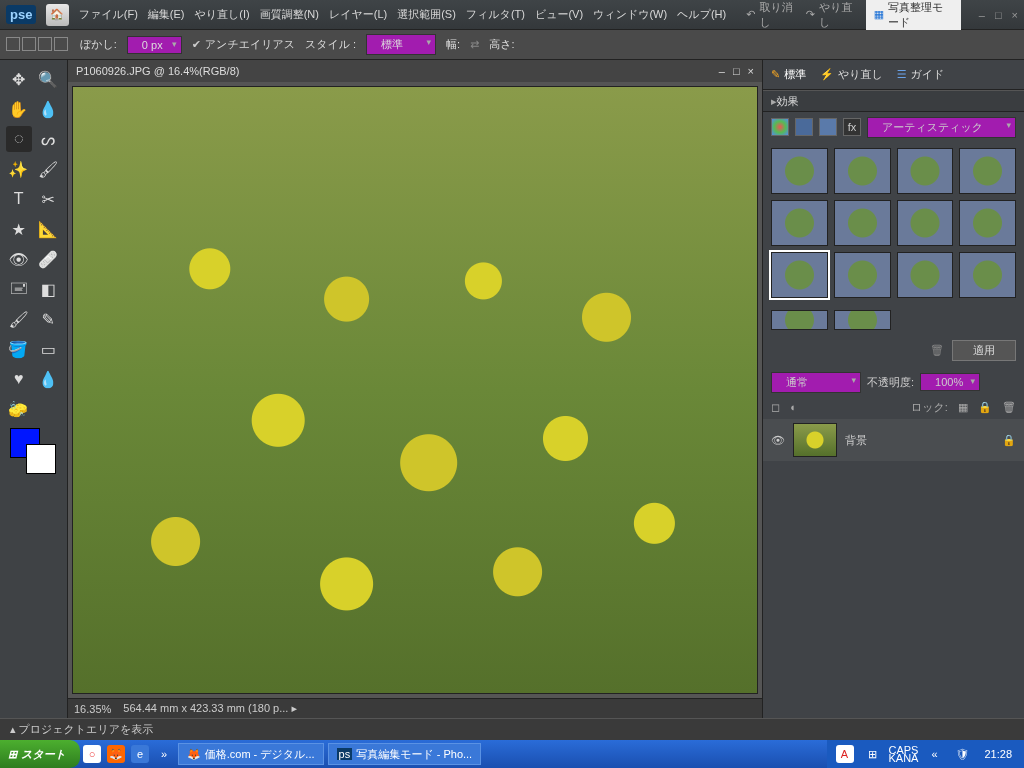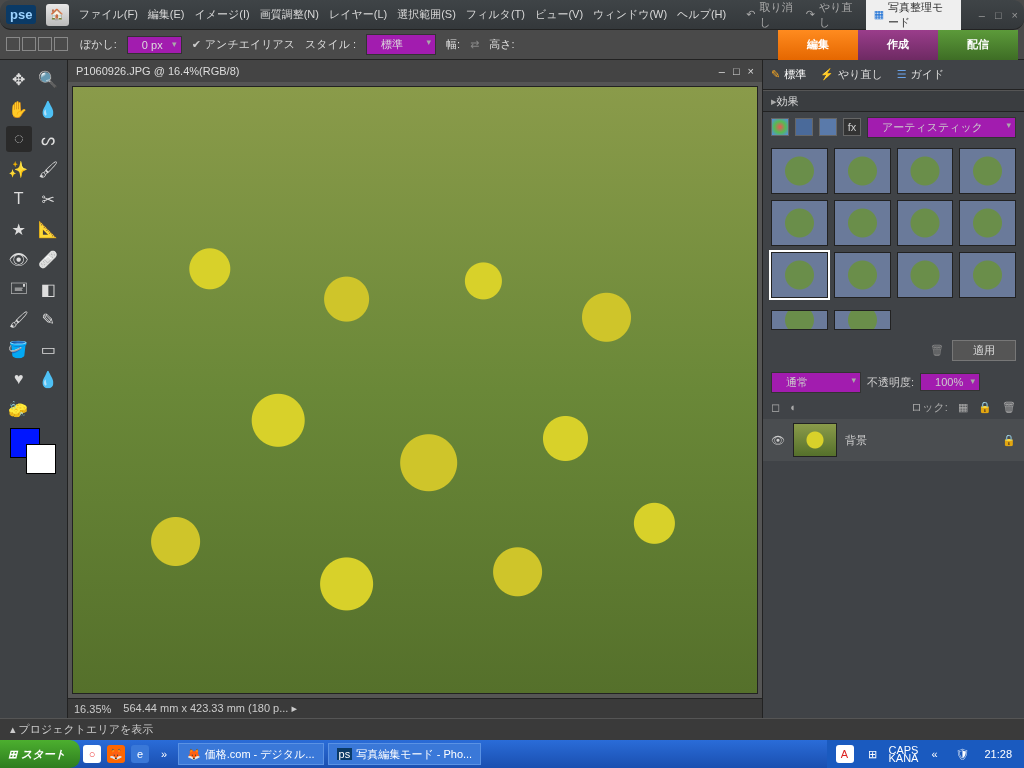--- a/index.html
+++ b/index.html
@@ -1,20 +1,20 @@
 <!DOCTYPE html>
 <html><head>
 <meta charset="utf-8">
 <style>
 * { margin: 0; padding: 0; box-sizing: border-box; font-family: "MS PGothic", "Hiragino Kaku Gothic Pro", sans-serif; font-size: 11px; }
 html, body { width: 1024px; height: 768px; overflow: hidden; background: #2b2b2b; color: #ccc; }
 .app { display: flex; flex-direction: column; width: 100%; height: 740px; background: #4a4a4a; }
 
 
-.menubar { height: 30px; background: linear-gradient(#3f4447,#34383b); display: flex; align-items: center; padding: 0 6px; border-bottom: 1px solid #222; gap: 10px; border-radius: 11px; }
+.menubar { height: 30px; background: linear-gradient(#3f4447,#34383b); display: flex; align-items: center; padding: 0 6px; border-bottom: 1px solid #222; gap: 10px; }
 .logo { background: #0a3a66; color: #9cd3ff; font-weight: bold; font-size: 13px; border-radius: 3px; padding: 2px 4px; }
 .home-btn { width: 26px; height: 22px; background: linear-gradient(#e8e8e8,#bbb); border-radius: 3px; display: flex; align-items: center; justify-content: center; }
 .menubar .m { color: #d8d8d8; white-space: nowrap; }
 .menubar .spacer { flex: 1; }
 .top-btn { display: flex; align-items: center; gap: 4px; color: #aaa; }
 .mode-btn { background: #efefef; color: #333; padding: 3px 8px; border-radius: 3px; display: flex; align-items: center; gap: 4px; }
 .win-ctrl { color: #999; display: flex; gap: 10px; margin-left: 8px; }
 
 
 .optbar { height: 30px; background: #4a4a4a; border-bottom: 1px solid #222; display: flex; align-items: center; padding: 0 6px; gap: 10px; color: #ddd; }
@@ -96,21 +96,21 @@
 
 <div class="app">
 
   <div class="menubar">
     <span class="logo">pse</span>
     <span class="home-btn">
         <span>🏠</span>
       </span>
     <span class="m">ファイル(F)</span>
     <span class="m">編集(E)</span>
-    <span class="m">イメージ(I)</span>
+    <span class="m">やり直し(I)</span>
     <span class="m">画質調整(N)</span>
     <span class="m">レイヤー(L)</span>
     <span class="m">選択範囲(S)</span>
     <span class="m">フィルタ(T)</span>
     <span class="m">ビュー(V)</span>
     <span class="m">ウィンドウ(W)</span>
     <span class="m">ヘルプ(H)</span>
     <span class="spacer"></span>
     <span class="top-btn">
         <span>↶</span>
@@ -134,25 +134,20 @@
   <div class="optbar">
     <span class="sel-icons"><span></span><span></span><span></span><span></span></span>
     <span>ぼかし:</span>
     <span class="dropd">0 px</span>
     <span class="chk">アンチエイリアス</span>
     <span>スタイル :</span>
     <span class="dropd" style="width:70px">標準</span>
     <span>幅:</span>
     <span style="color:#888">⇄</span>
     <span>高さ:</span>
-    <div class="big-tabs">
-      <div class="tab-edit">編集</div>
-      <div class="tab-create">作成</div>
-      <div class="tab-share">配信</div>
-    </div>
   </div>
 
   <div class="main">
 
     <div class="toolbox">
       <div class="tool">✥</div>
       <div class="tool">🔍</div>
       <div class="tool">✋</div>
       <div class="tool">💧</div>
       <div class="tool sel">◌</div>

